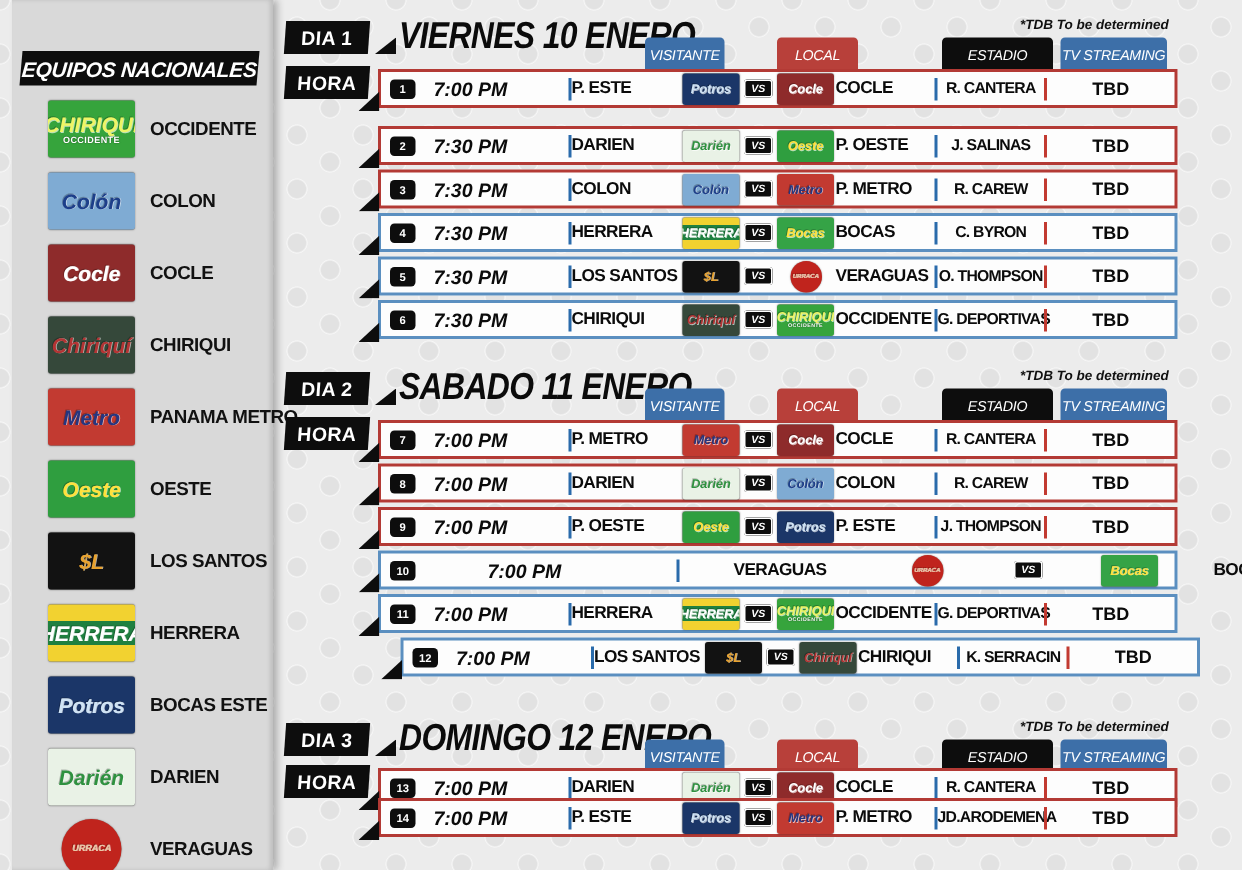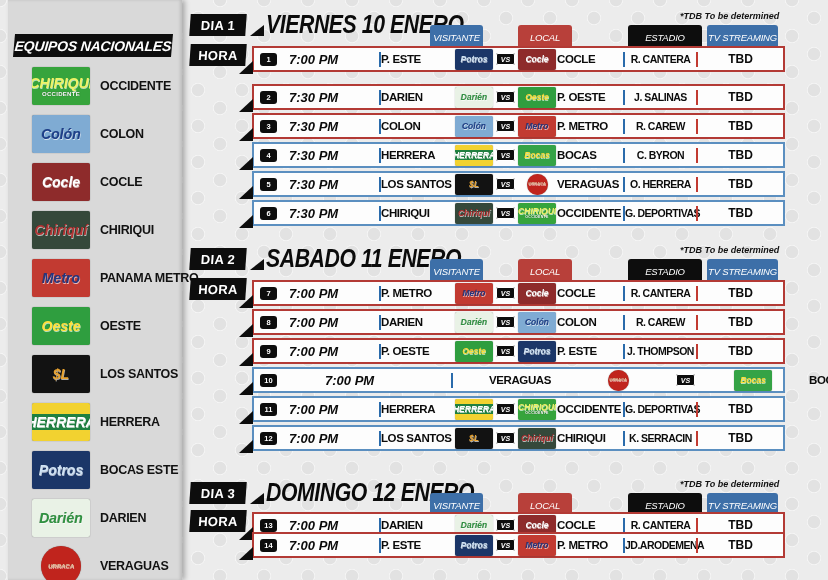--- a/index.html
+++ b/index.html
@@ -293,21 +293,21 @@
           </div>
         </div>
         <div class="vs-badge">VS</div>
         <div class="logo-slot mini">
           <div class="logo circle" style="background: rgb(192, 36, 29);">
             <div class="logo-text" style="color: rgb(233, 201, 164);">URRACA</div>
           </div>
         </div>
         <div class="cell-name localn">VERAGUAS</div>
         <div class="vdiv blue"></div>
-        <div class="cell-est">O. HERRERA</div>
+        <div class="cell-est">O. THOMPSON</div>
         <div class="vdiv red"></div>
         <div class="cell-tbd">TBD</div>
       </div>
       <div class="game-row blue" style="top: 188px;">
         <div class="row-tri"></div>
         <div class="num-badge">6</div>
         <div class="cell-time">7:30 PM</div>
         <div class="vdiv blue"></div>
         <div class="cell-name visit">CHIRIQUI</div>
         <div class="logo-slot mini">
@@ -448,21 +448,21 @@
             <div class="logo-text" style="color: rgb(238, 245, 102);">CHIRIQUI</div>
             <div class="logo-sub">OCCIDENTE</div>
           </div>
         </div>
         <div class="cell-name localn">OCCIDENTE</div>
         <div class="vdiv blue"></div>
         <div class="cell-est">G. DEPORTIVAS</div>
         <div class="vdiv red"></div>
         <div class="cell-tbd">TBD</div>
       </div>
-      <div class="game-row blue" style="top: 179px;">
+      <div class="game-row blue" style="top: 179px; margin-left: 15px;">
         <div class="row-tri"></div>
         <div class="num-badge">12</div>
         <div class="cell-time">7:00 PM</div>
         <div class="vdiv blue"></div>
         <div class="cell-name visit">LOS SANTOS</div>
         <div class="logo-slot mini">
           <div class="logo rect" style="background: rgb(18, 18, 18);">
             <div class="logo-text" style="color: rgb(232, 162, 46);">$L</div>
           </div>
         </div>

